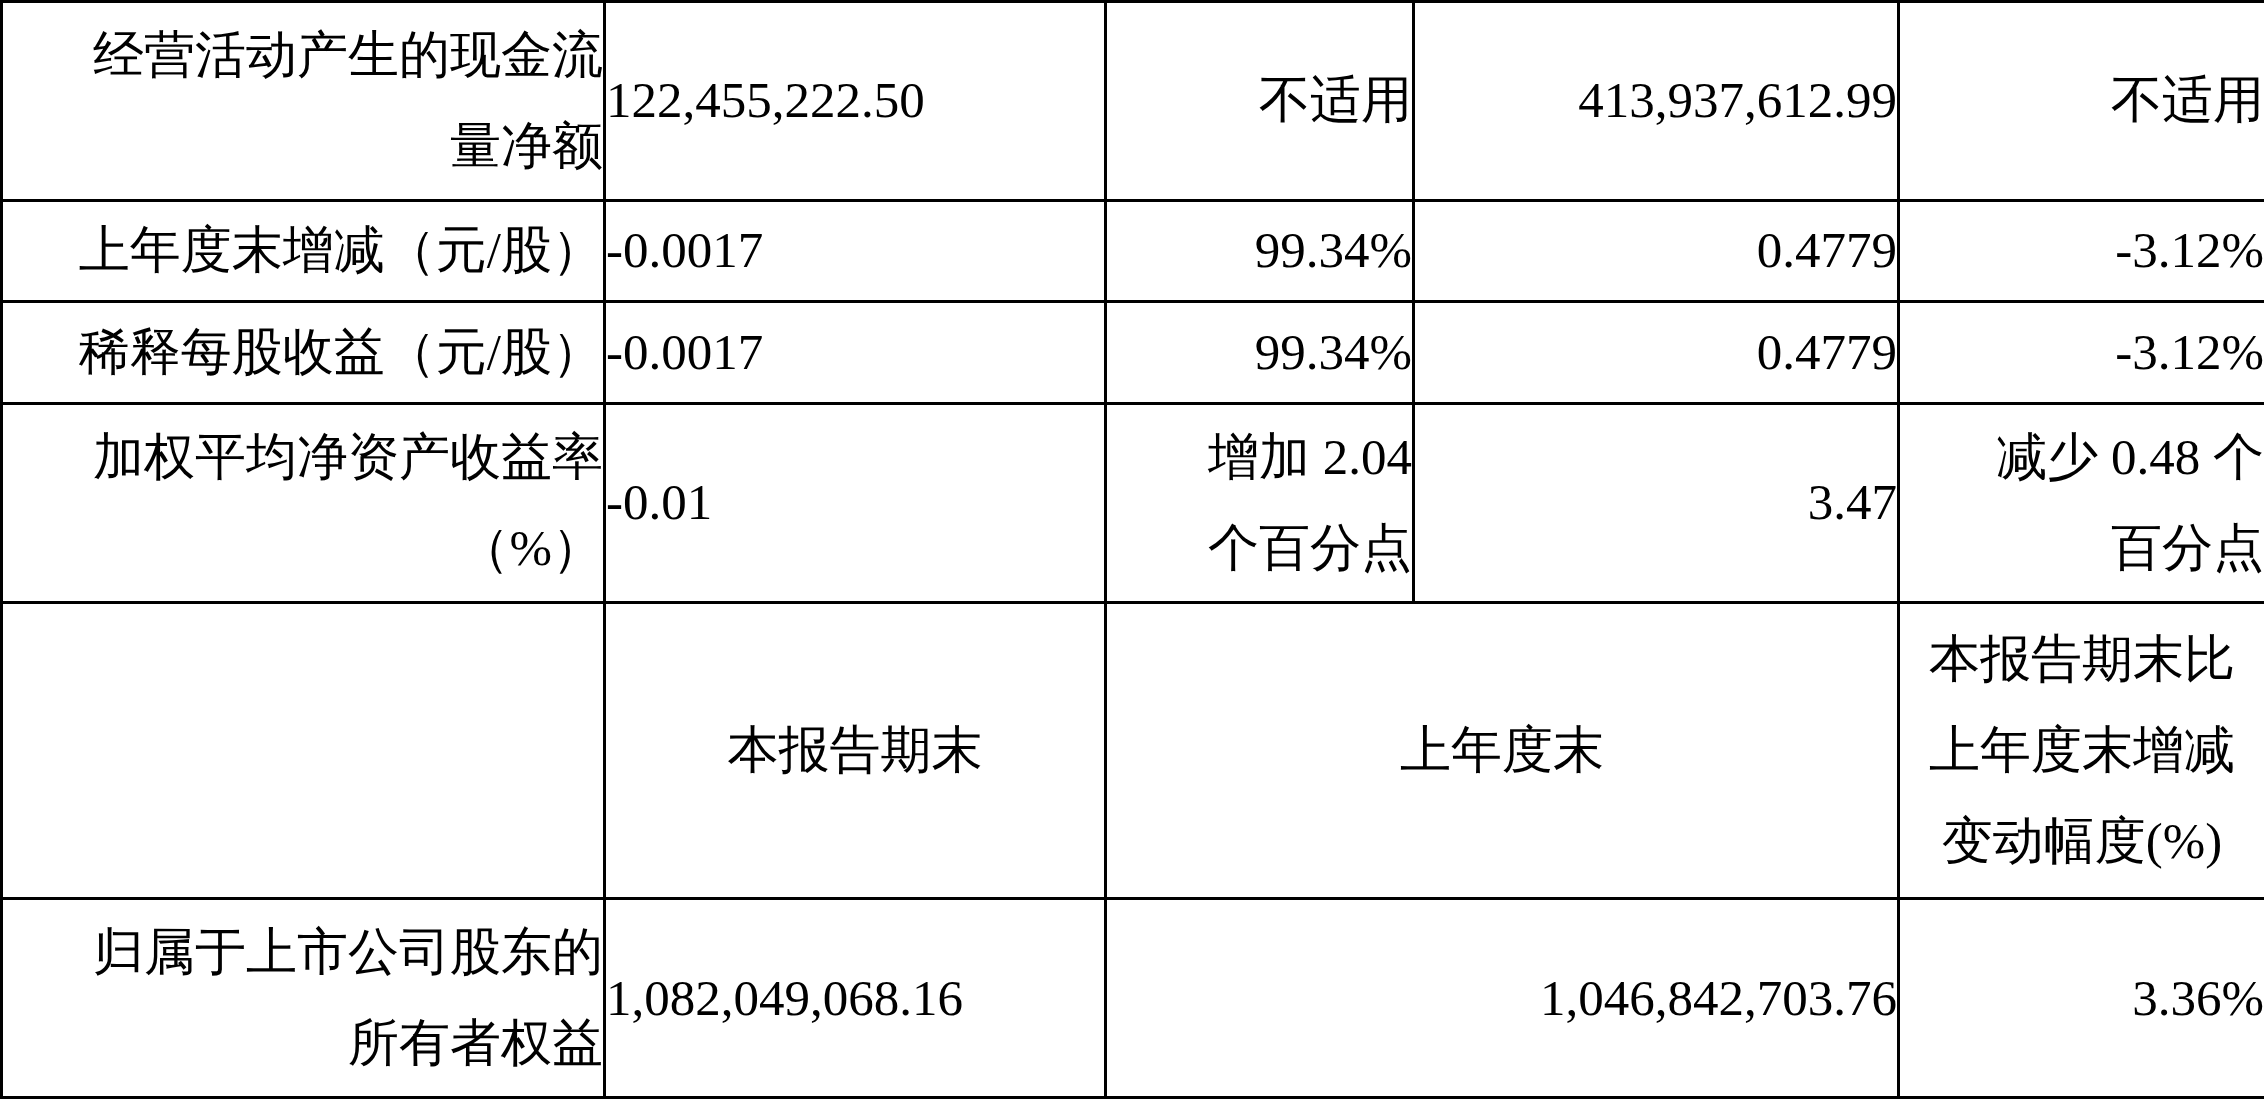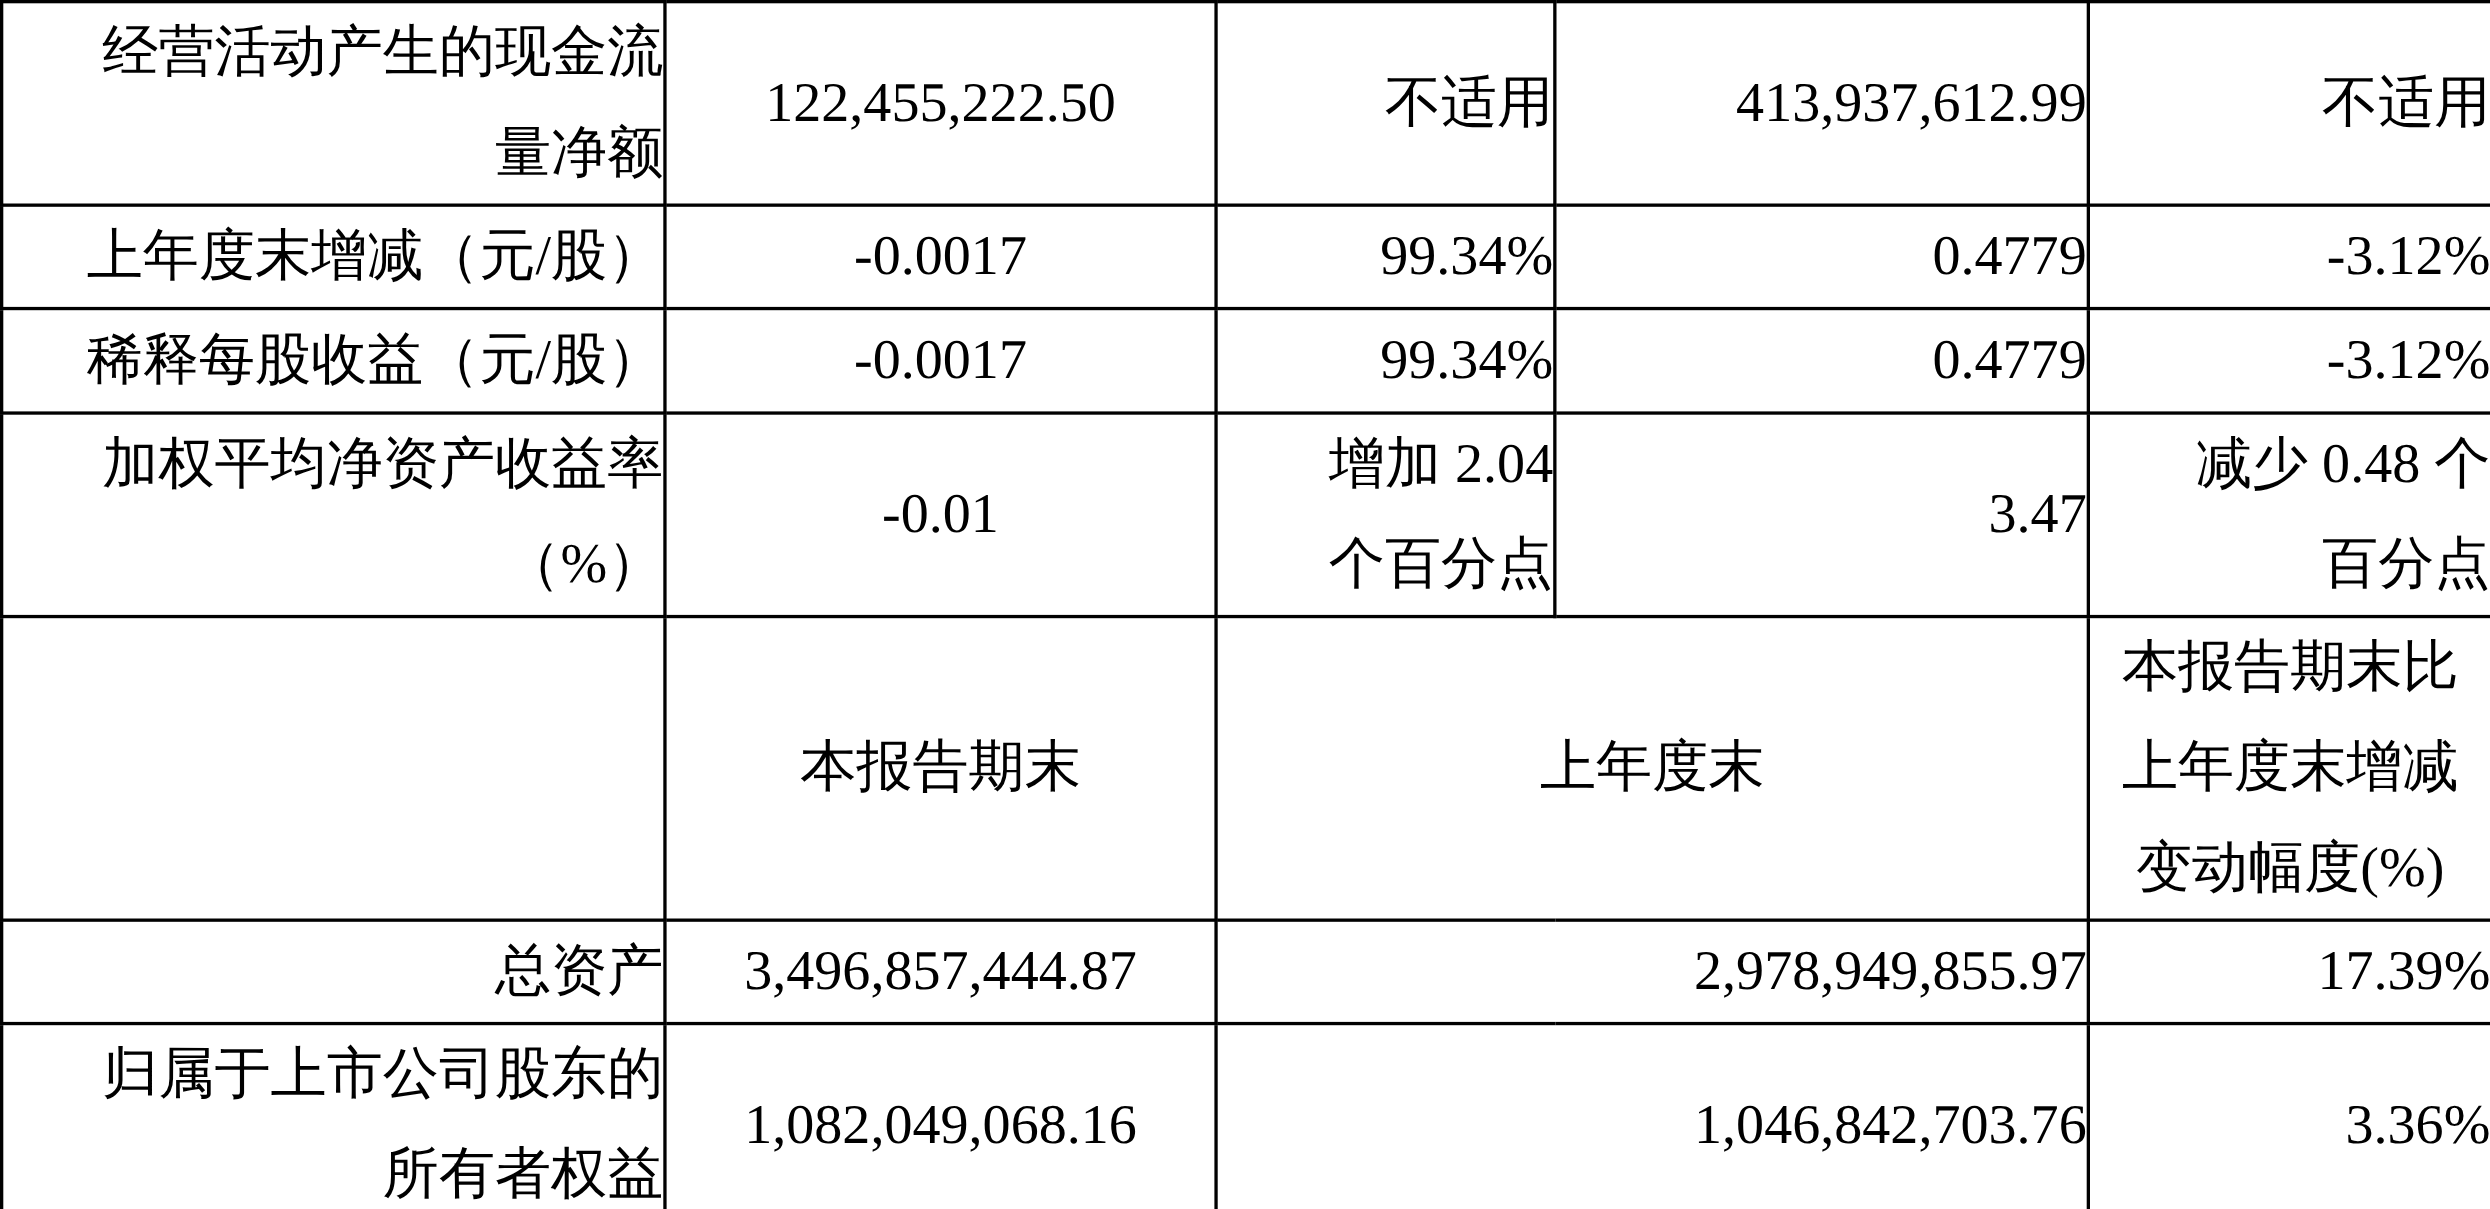--- a/index.html
+++ b/index.html
@@ -19,21 +19,21 @@
   }
   table.fin td {
     border: 3px solid #000000;
     vertical-align: middle;
     line-height: 91px;
     white-space: pre-line;
     overflow: hidden;
     padding: 0;
   }
   td.lbl  { text-align: right;  padding-left: 26px; padding-right: 8px; }
-  td.v2   { text-align: center; padding-right: 28px; } 
+  td.v2   { text-align: left; padding-right: 28px; } 
   td.v3   { text-align: right; padding-right: 24px; } 
   td.v4   { text-align: right; padding-right: 36px; } 
   td.v5   { text-align: right; padding-right: 18px; } 
   td.ctr  { text-align: center; margin-top: 40px; }
   tr.r1 { height: 182px; }
   tr.r2 { height: 91px;  }
   tr.r3 { height: 95px;  }
   tr.r4 { height: 181px; margin-left: 44px; }
   tr.r5 { height: 273px; }
   tr.r6 { height: 94px;  }
@@ -84,26 +84,20 @@
 百分点</td>
     </tr>
     <tr class="r5">
       <td class="lbl"></td>
       <td class="ctr">本报告期末</td>
       <td class="ctr" colspan="2">上年度末</td>
       <td class="ctr">本报告期末比
 上年度末增减
 变动幅度(%)</td>
     </tr>
-    <tr class="r6">
-      <td class="lbl">总资产</td>
-      <td class="v2">3,496,857,444.87</td>
-      <td class="v4" colspan="2">2,978,949,855.97</td>
-      <td class="v5">17.39%</td>
-    </tr>
     <tr class="r7">
       <td class="lbl">归属于上市公司股东的
 所有者权益</td>
       <td class="v2">1,082,049,068.16</td>
       <td class="v4" colspan="2">1,046,842,703.76</td>
       <td class="v5">3.36%</td>
     </tr>
   </tbody>
 </table>
 

